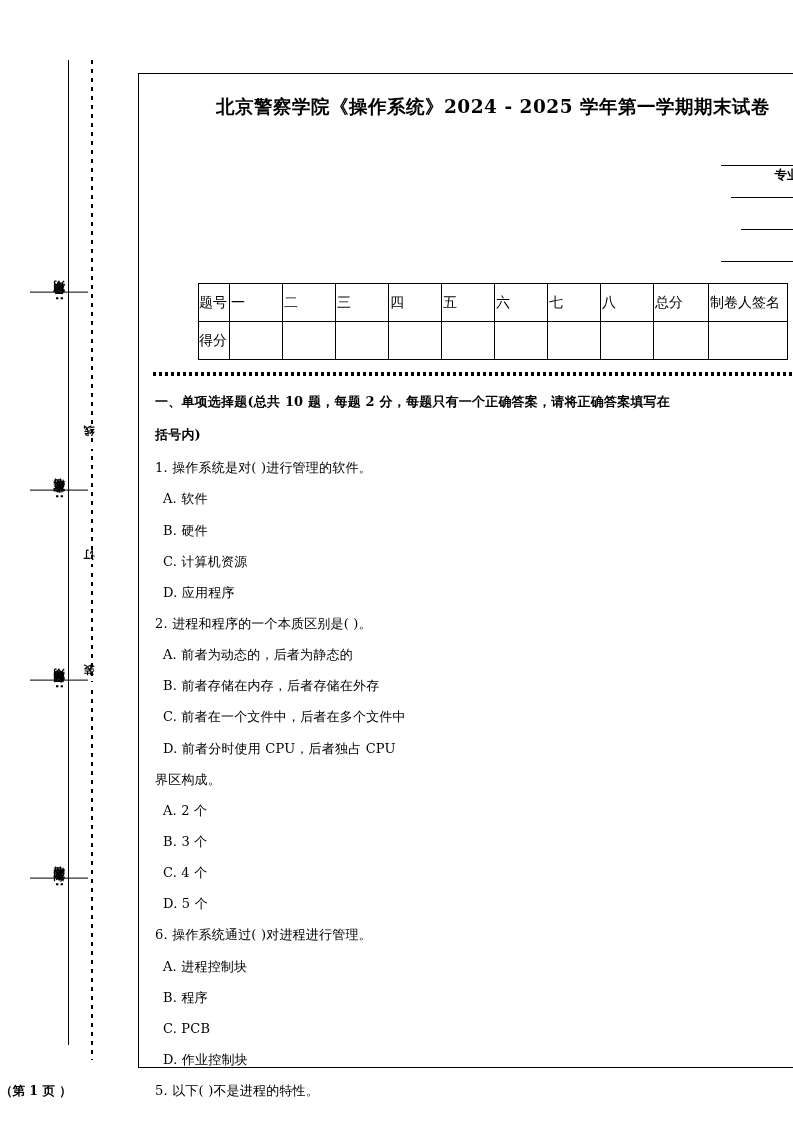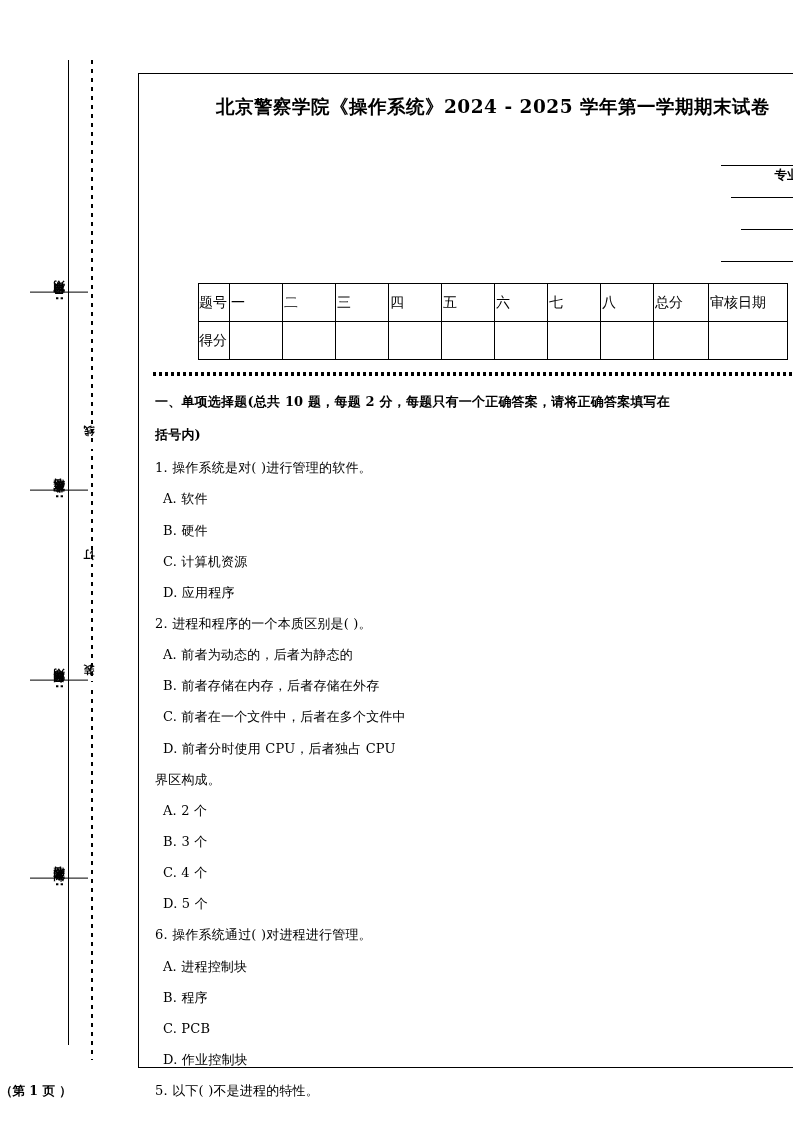--- a/index.html
+++ b/index.html
@@ -199,21 +199,21 @@
         <td class="hcell">题号</td>
         <td class="num">一</td>
         <td class="num">二</td>
         <td class="num">三</td>
         <td class="num">四</td>
         <td class="num">五</td>
         <td class="num">六</td>
         <td class="num">七</td>
         <td class="num">八</td>
         <td class="total">总分</td>
-        <td class="teacher">审核日期</td>
+        <td class="teacher">制卷人签名</td>
       </tr>
       <tr>
         <td class="hcell">得分</td>
         <td class="num"></td>
         <td class="num"></td>
         <td class="num"></td>
         <td class="num"></td>
         <td class="num"></td>
         <td class="num"></td>
         <td class="num"></td>

